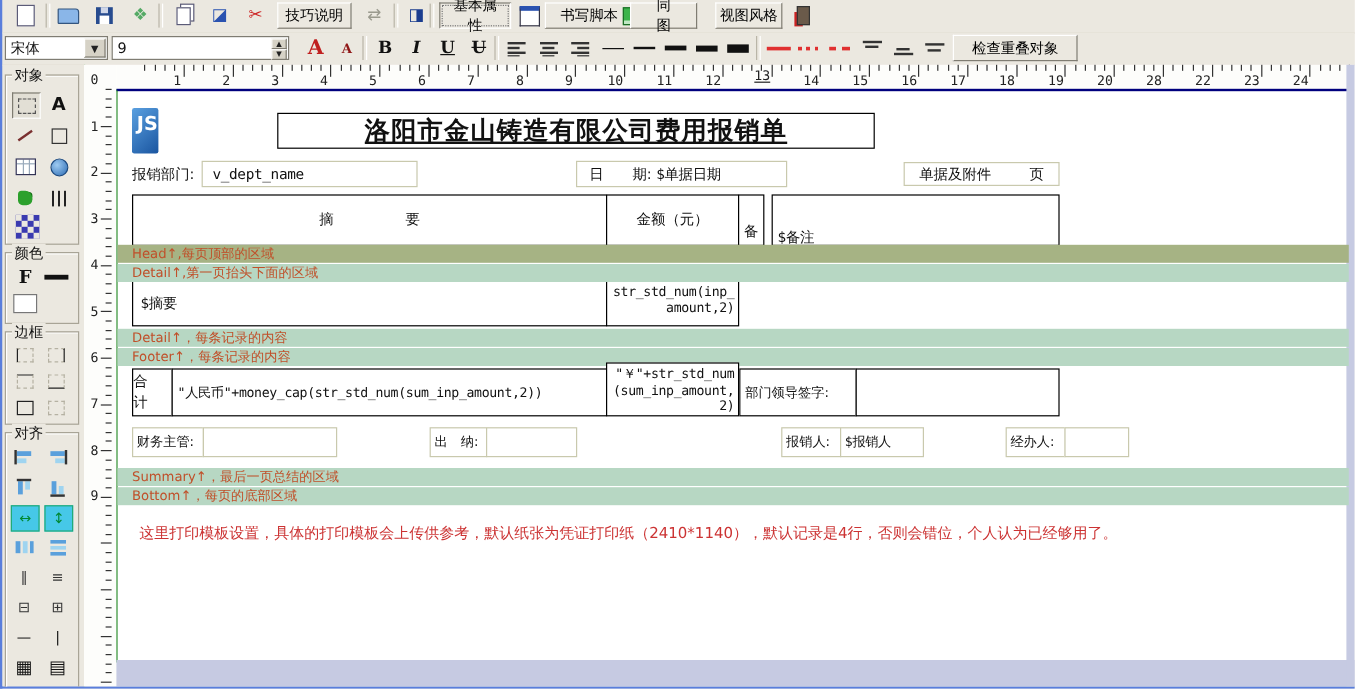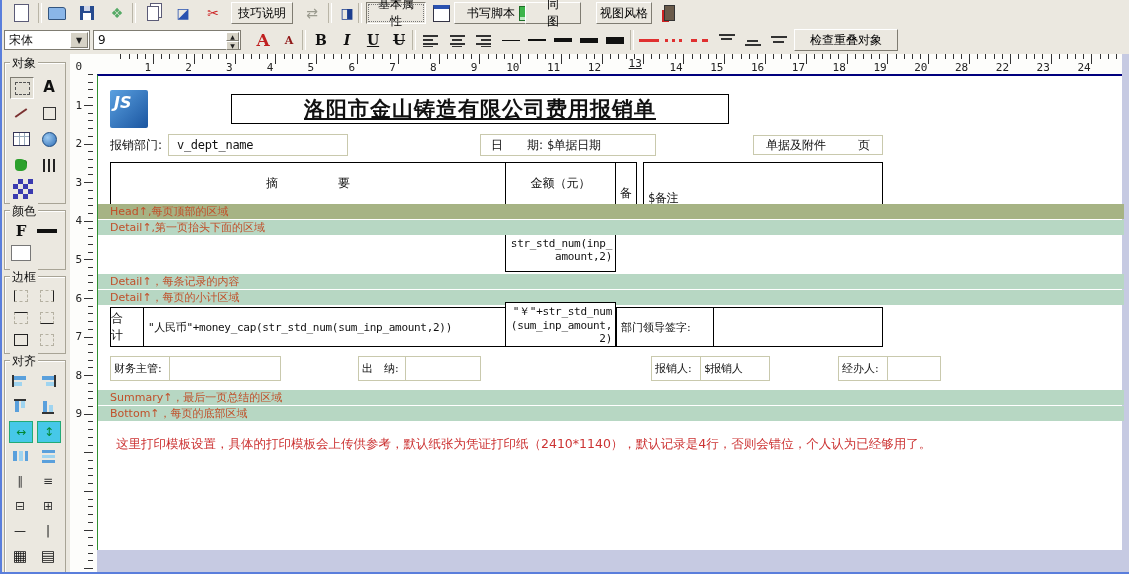--- a/index.html
+++ b/index.html
@@ -81,22 +81,22 @@
   .beyond-r{position:absolute;right:0;top:0;width:7px;bottom:0;background:#c6cae2;}
   .beyond-b{position:absolute;left:27px;right:0;height:22px;bottom:0;background:#c6cae2;}
   .pagearea{position:absolute;left:27px;top:20px;width:1027px;height:478px;background:#fff;
             border-top:2px solid #00007e;border-left:1px solid #2f8f2f;box-sizing:border-box;}
   .band{position:absolute;left:0;width:100%;height:15px;line-height:15px;font-size:11px;padding-left:12px;
         box-sizing:border-box;white-space:nowrap;z-index:3;}
   .cell{position:absolute;border:1px solid #000;background:#fff;box-sizing:border-box;z-index:2;font-size:12px;}
   .lite{position:absolute;border:1px solid #c9c9ad;background:#fff;box-sizing:border-box;z-index:2;
         font-size:12px;display:flex;align-items:center;}
   .mono{font-family:"DejaVu Sans Mono","Liberation Mono",monospace;letter-spacing:-.3px;}
-  .logo{position:absolute;width:38px;height:38px;background:linear-gradient(135deg,#5aa0e0,#1a55a0);
-        color:#fff;font-weight:bold;font-style:italic;font-size:16px;display:flex;align-items:flex-start;
+  .logo{position:absolute;width:22px;height:38px;background:linear-gradient(135deg,#5aa0e0,#1a55a0);
+        color:#fff;font-weight:bold;font-size:16px;display:flex;align-items:flex-start;
         justify-content:flex-start;padding:3px 0 0 4px;box-sizing:border-box;border-radius:2px;}
 </style>
 </head>
 <body>
 
 <div class="app">
 
   <div class="tb tb1">
     <div class="titem ic" style="left:8px">
         <span class="pg"></span>
@@ -567,24 +567,27 @@
       <div class="cell" style="left:517px;top:86px;width:22px;height:43px;display:flex;align-items:flex-end;justify-content:center;padding-bottom:2px">
         <span>备</span>
       </div>
       <div class="cell" style="left:545px;top:86px;width:240px;height:43px;z-index:1">
         <span class="mono" style="position:absolute;left:4px;top:27px">$备注</span>
       </div>
 
       <div class="band" style="top: 128px; background: rgb(166, 179, 132); color: rgb(192, 80, 42);">Head↑,每页顶部的区域</div>
       <div class="band" style="top: 144px; background: rgb(183, 215, 195); color: rgb(192, 80, 42);">Detail↑,第一页抬头下面的区域</div>
 
+      <div class="cell" style="left:12px;top:158px;width:396px;height:38px;display:flex;align-items:center;padding-left:6px">
+        <span class="mono">$摘要</span>
+      </div>
       <div class="cell mono" style="left:407px;top:158px;width:111px;height:38px;font-size:11px;text-align:right;word-break:break-all;padding:2px 3px">str_std_num(inp_amount,2)</div>
 
       <div class="band" style="top: 198px; background: rgb(183, 215, 195); color: rgb(192, 80, 42);">Detail↑，每条记录的内容</div>
-      <div class="band" style="top: 214px; background: rgb(183, 215, 195); color: rgb(192, 80, 42);">Detail↑，每页的小计区域</div>
+      <div class="band" style="top: 214px; background: rgb(183, 215, 195); color: rgb(192, 80, 42);">Footer↑，每条记录的内容</div>
 
       <div class="cell" style="left:12px;top:231px;width:34px;height:40px;display:flex;align-items:center;justify-content:center">合　计</div>
       <div class="cell mono" style="left:45px;top:231px;width:363px;height:40px;display:flex;align-items:center;padding-left:4px;font-size:11px">"人民币"+money_cap(str_std_num(sum_inp_amount,2))</div>
       <div class="cell mono" style="left:407px;top:226px;width:111px;height:45px;font-size:11px;text-align:right;word-break:break-all;padding:1px 3px;z-index:4">"￥"+str_std_num(sum_inp_amount,2)</div>
       <div class="cell" style="left:518px;top:231px;width:98px;height:40px;display:flex;align-items:center;padding-left:4px;font-size:11px">部门领导签字:</div>
       <div class="cell" style="left:615px;top:231px;width:170px;height:40px"></div>
 
       <div class="lite" style="left:12px;top:280px;width:60px;height:25px;padding-left:3px;font-size:11px">财务主管:</div>
       <div class="lite" style="left:71px;top:280px;width:112px;height:25px"></div>
       <div class="lite" style="left:260px;top:280px;width:48px;height:25px;padding-left:3px;font-size:11px">出　纳:</div>

